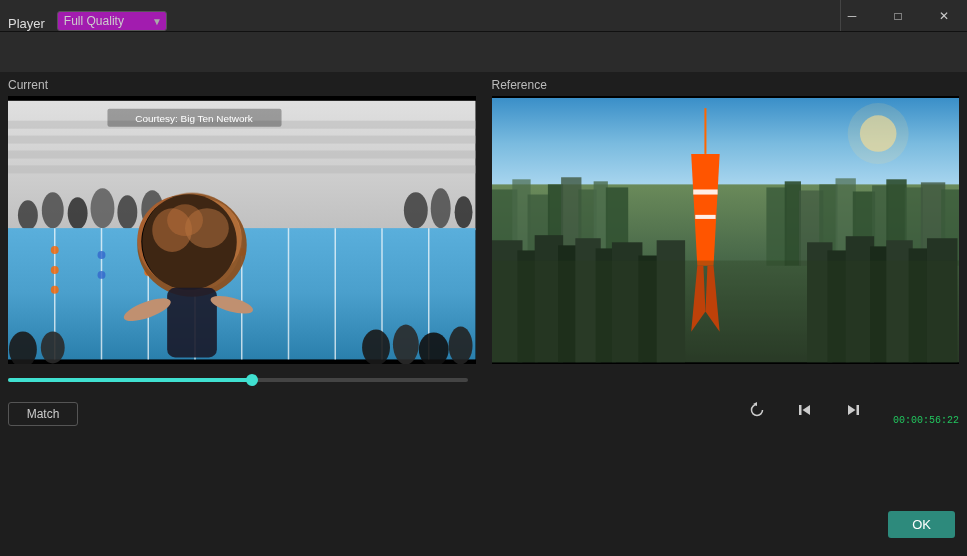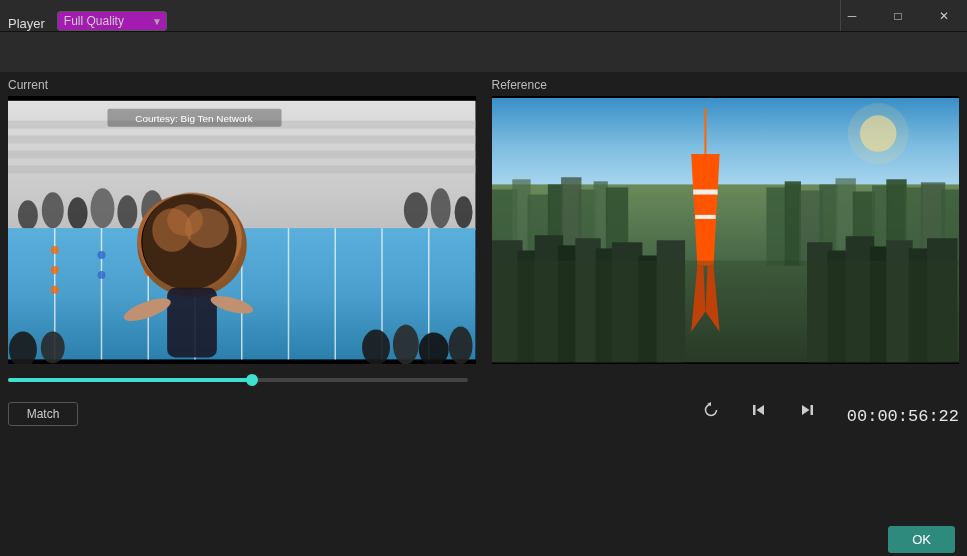--- a/index.html
+++ b/index.html
@@ -199,30 +199,30 @@
       cursor: pointer;
       width: 32px;
       height: 32px;
       display: flex;
       align-items: center;
       justify-content: center;
       border-radius: 3px;
     }
 
     #time-display {
-      font-size: 17px;
-      color: #e5e5e5;
+      font-size: 10px;
+      color: #22c55e;
       margin-left: 8px;
       font-family: 'Courier New', monospace;
     }
 
     
     #bottom-bar {
       position: absolute;
-      bottom: 3px;
+      bottom: 18px;
       right: 12px;
     }
 
     .ok-btn {
       background: #2d8a7c;
       border: none;
       color: white;
       padding: 6px 24px;
       border-radius: 3px;
       font-size: 13px;

